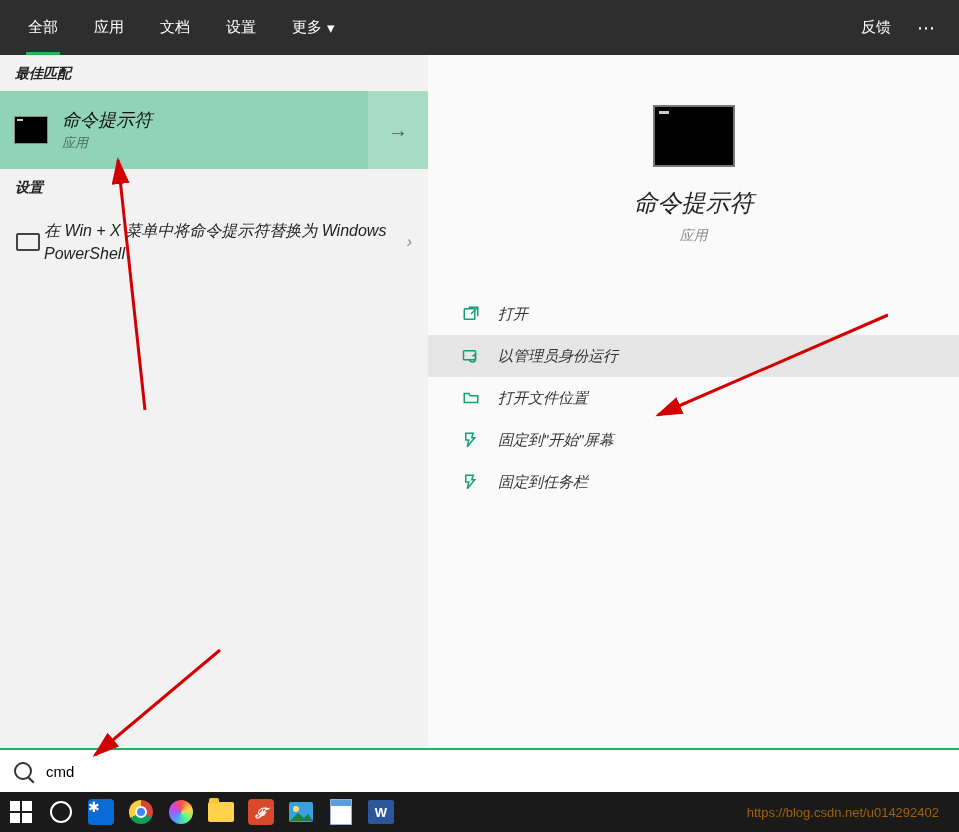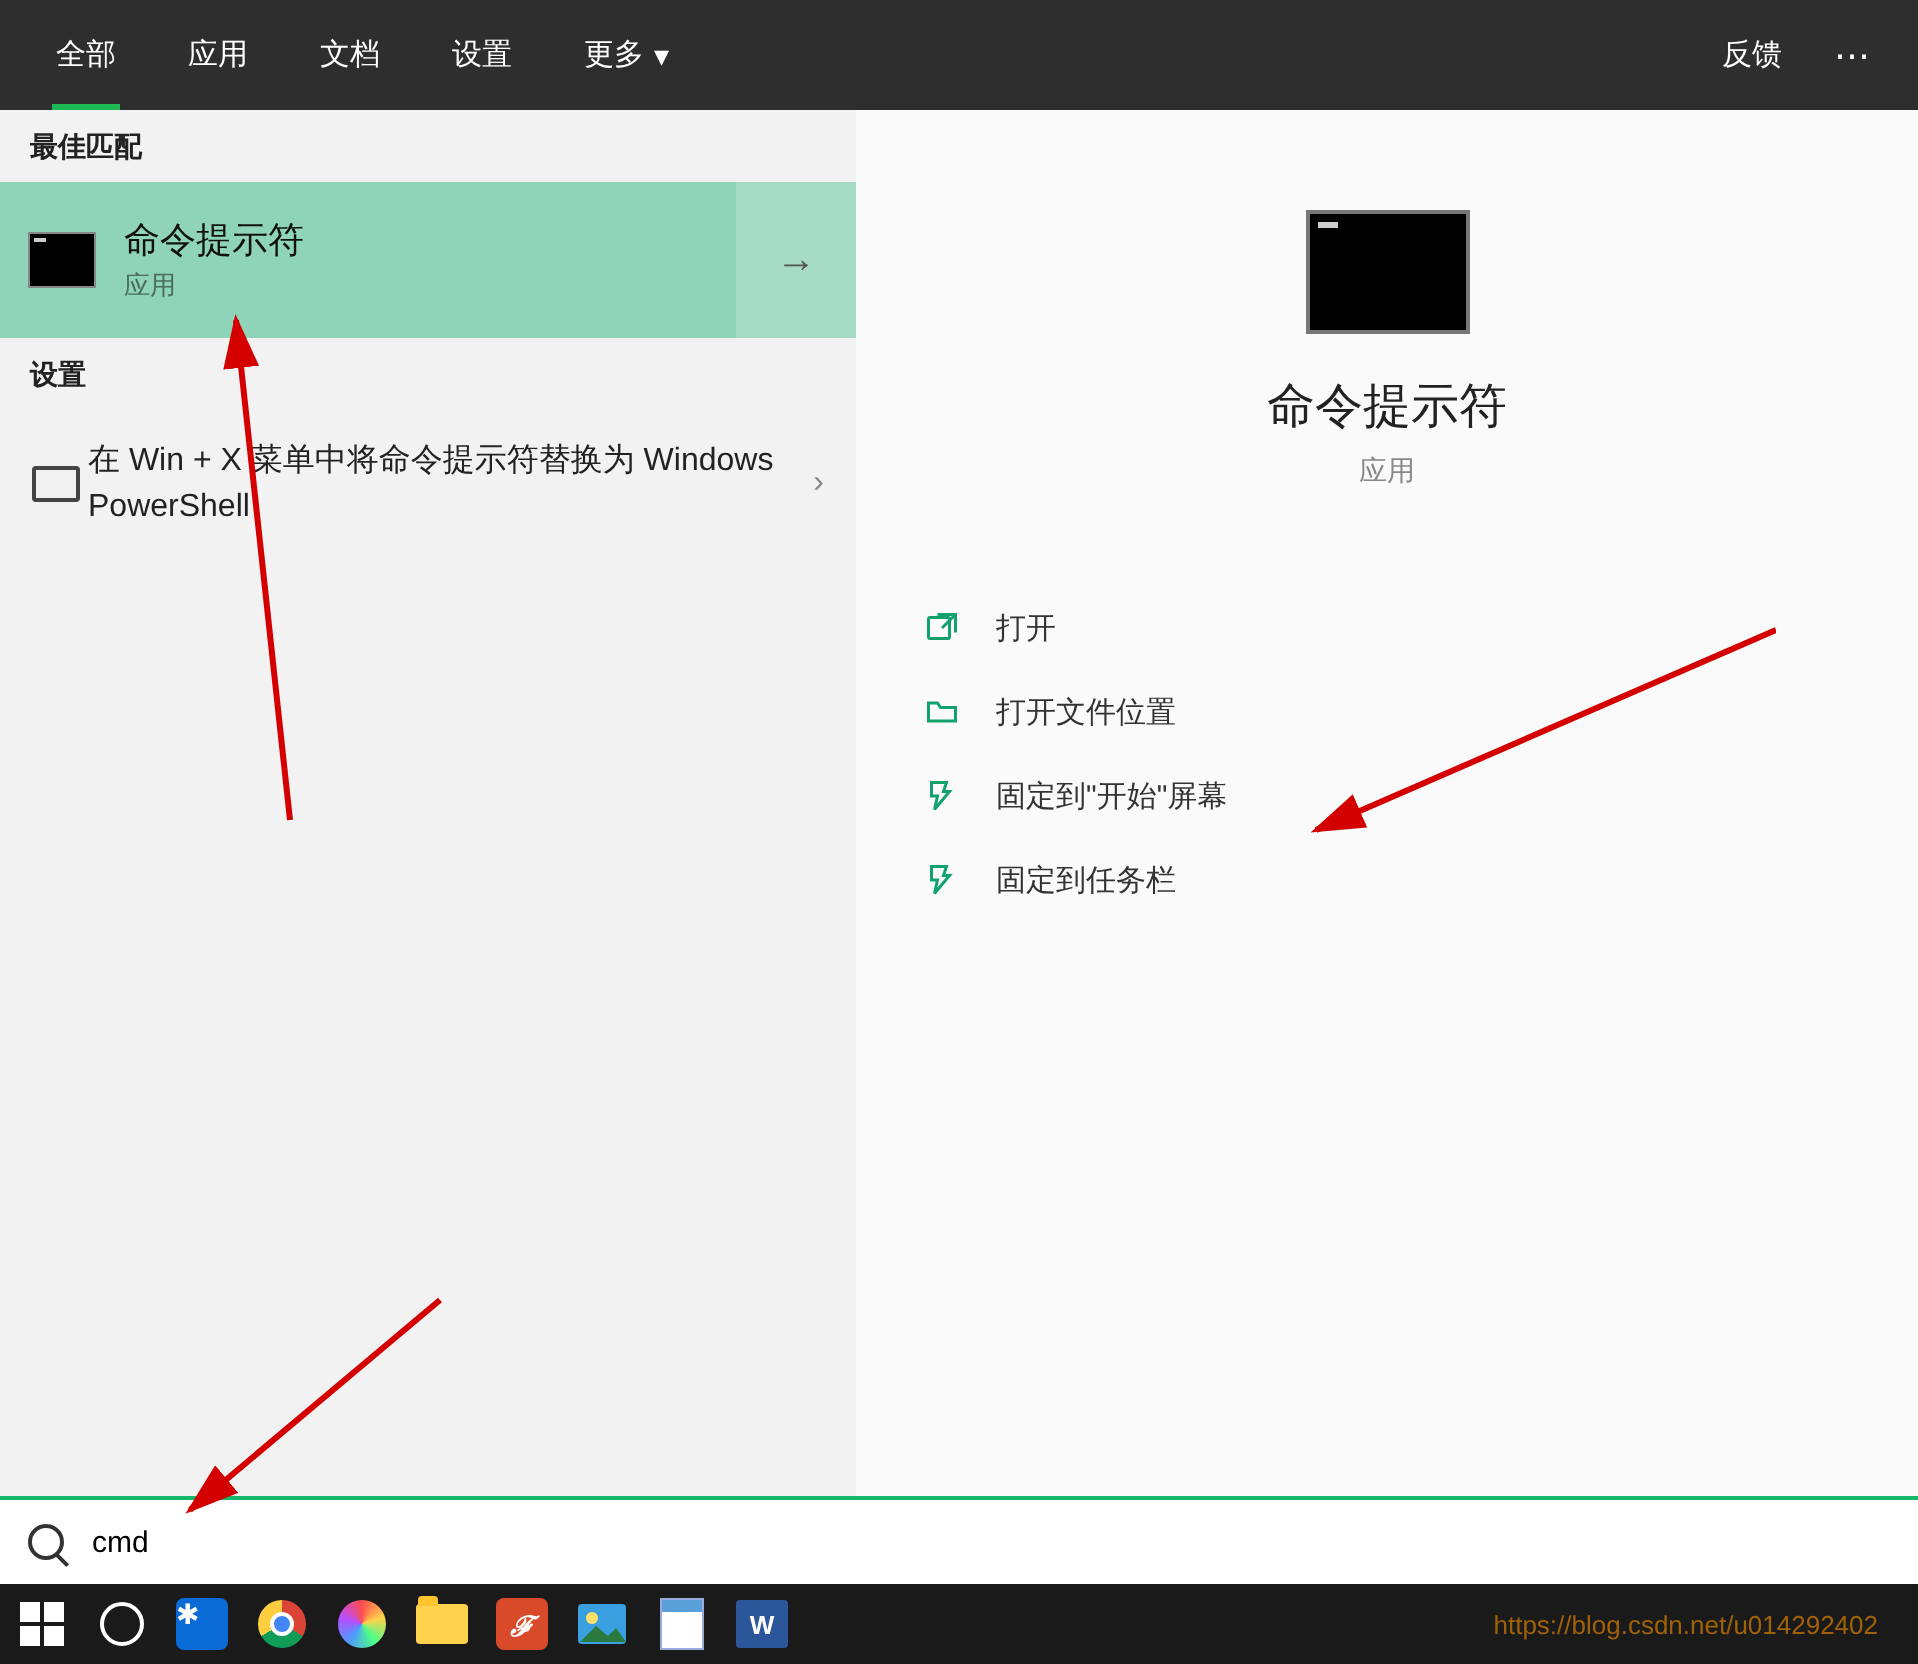--- a/index.html
+++ b/index.html
@@ -10,21 +10,21 @@
   .header { height: 55px; background: #2e2e2e; color: #fff; display: flex; align-items: center; padding: 0 10px; }
   .tabs { display: flex; gap: 0; }
   .tab { padding: 0 18px; height: 55px; display: flex; align-items: center; font-size: 15px; cursor: pointer; position: relative; }
   .tab.active::after { content: ""; position: absolute; left: 16px; right: 16px; bottom: 0; height: 3px; background: #1db954; }
   .tab-more { display: flex; align-items: center; gap: 5px; }
   .spacer { flex: 1; }
   .feedback { font-size: 15px; padding: 0 14px; cursor: pointer; }
   .dots { font-size: 18px; padding: 0 12px; cursor: pointer; letter-spacing: 2px; }
 
   
-  .body { flex: 1; display: flex; min-height: 0; }
+  .body { flex: 1; display: flex; min-height: 0; font-style: italic; }
   .left-pane { width: 428px; background: #f2f2f2; display: flex; flex-direction: column; }
   .right-pane { flex: 1; background: #fafafa; display: flex; flex-direction: column; position: relative; }
 
   .section-header { font-size: 14px; font-weight: 600; padding: 10px 15px 8px; color: #222; }
   .best-match-row { display: flex; align-items: stretch; height: 78px; }
   .best-match { flex: 1; background: #8fd4b8; display: flex; align-items: center; padding: 0 14px; gap: 14px; cursor: pointer; }
   .bm-icon { width: 34px; height: 28px; background: #000; border: 1px solid #888; position: relative; }
   .bm-icon::before { content: ""; position: absolute; top: 2px; left: 2px; width: 6px; height: 2px; background: #ccc; }
   .bm-text-title { font-size: 18px; color: #111; }
   .bm-text-sub { font-size: 13px; color: #4a6b5d; margin-top: 2px; }
@@ -135,20 +135,29 @@
         <div class="action">
           <span class="a-icon">
             <svg class="icon-svg" viewBox="0 0 24 24" fill="none" stroke="currentColor" stroke-width="2">
                 <rect x="3" y="5" width="14" height="14" rx="1"></rect>
                 <path d="M9 3h12v12"></path>
                 <path d="M21 3l-9 9"></path>
               </svg>
           </span>
           <span>打开</span>
         </div>
+        <div class="action highlight">
+          <span class="a-icon">
+            <svg class="icon-svg" viewBox="0 0 24 24" fill="none" stroke="currentColor" stroke-width="2">
+                <rect x="2" y="5" width="16" height="12" rx="1"></rect>
+                <path d="M14 12l4-2v6a4 4 0 0 1-4 4 4 4 0 0 1-4-4"></path>
+              </svg>
+          </span>
+          <span>以管理员身份运行</span>
+        </div>
         <div class="action">
           <span class="a-icon">
             <svg class="icon-svg" viewBox="0 0 24 24" fill="none" stroke="currentColor" stroke-width="2">
                 <path d="M3 6h6l2 3h10v9H3z"></path>
               </svg>
           </span>
           <span>打开文件位置</span>
         </div>
         <div class="action">
           <span class="a-icon">

